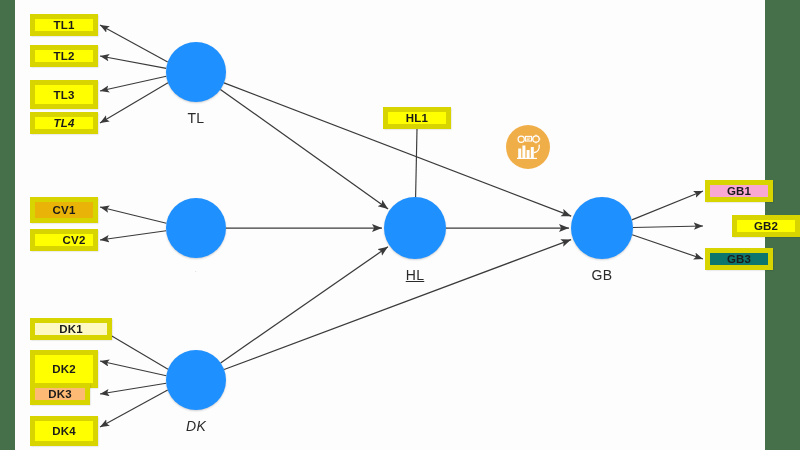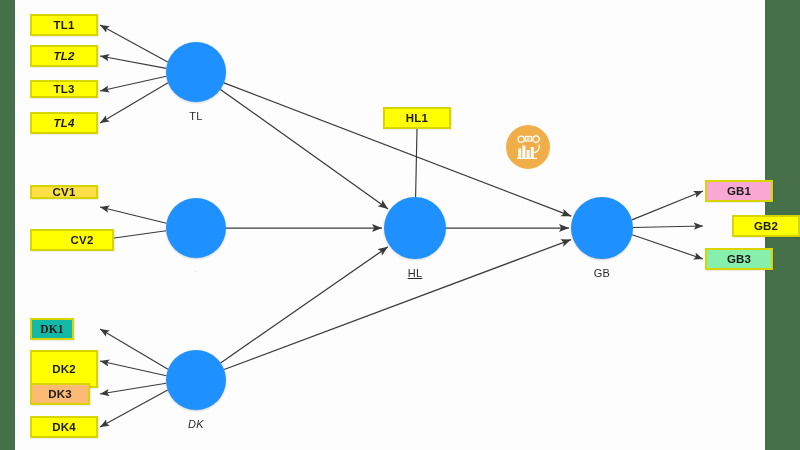--- a/index.html
+++ b/index.html
@@ -17,39 +17,39 @@
   #edge-left{left:0;width:15px;}
   #edge-right{right:0;width:35px;}
 
   
   #paths{position:absolute;left:0;top:0;width:800px;height:450px;pointer-events:none;}
 
   
   .indicator{
     position:absolute;
     background:#FFFF00;
-    border:2px solid #3b82f6;
+    border:5px solid #3b82f6;
     box-sizing:border-box;
     display:flex;align-items:center;justify-content:center;
     font-size:11.5px;font-weight:bold;color:#1a1a1a;
     letter-spacing:.2px;
     box-shadow:0.5px 0.5px 1.5px rgba(0,0,0,.22);
   }
 
   
   .construct{
     position:absolute;
     border-radius:50%;
     background:#1E90FF;
     box-shadow:0 1px 2px rgba(0,0,0,.18);
   }
   .construct-label{
     position:absolute;
     text-align:center;
-    font-size:11px;color:#2a2a2a;
+    font-size:14px;color:#2a2a2a;
     letter-spacing:.3px;
   }
   .construct-label.faint{color:#b9b9b9;opacity:.5;font-size:9px;}
 
   
   #watermark{
     position:absolute;
     width:44px;height:44px;border-radius:50%;
     background:#F0A93C;
     display:flex;align-items:center;justify-content:center;
@@ -91,33 +91,33 @@
         <line x1="224.0" y1="82.8" x2="571.2" y2="216.2" stroke="#3a3a3a" stroke-width="1.25" marker-end="url(#ah)"></line>
         <line x1="226.0" y1="228.0" x2="382.0" y2="228.0" stroke="#3a3a3a" stroke-width="1.25" marker-end="url(#ah)"></line>
         <line x1="220.6" y1="362.9" x2="387.9" y2="246.8" stroke="#3a3a3a" stroke-width="1.25" marker-end="url(#ah)"></line>
         <line x1="224.1" y1="369.5" x2="571.1" y2="239.6" stroke="#3a3a3a" stroke-width="1.25" marker-end="url(#ah)"></line>
         <line x1="446.0" y1="228.0" x2="569.0" y2="228.0" stroke="#3a3a3a" stroke-width="1.25" marker-end="url(#ah)"></line>
       </g>
   </svg>
 
   <div id="indicator-layer">
       <div class="indicator" style="left: 30px; top: 14px; width: 68px; height: 22px; background: rgb(255, 255, 0); border-color: rgb(216, 212, 0);">TL1</div>
-      <div class="indicator" style="left: 30px; top: 45px; width: 68px; height: 22px; background: rgb(255, 255, 0); border-color: rgb(216, 212, 0); font-style: italic;">TL2</div>
-      <div class="indicator" style="left: 30px; top: 80px; width: 68px; height: 18px; background: rgb(255, 255, 0); border-color: rgb(216, 212, 0);">TL3</div>
+      <div class="indicator" style="left: 30px; top: 45px; width: 68px; height: 22px; background: rgb(255, 255, 0); border-color: rgb(216, 212, 0);">TL2</div>
+      <div class="indicator" style="left: 30px; top: 80px; width: 68px; height: 29px; background: rgb(255, 255, 0); border-color: rgb(216, 212, 0);">TL3</div>
       <div class="indicator" style="left: 30px; top: 112px; width: 68px; height: 22px; background: rgb(255, 255, 0); border-color: rgb(216, 212, 0); font-style: italic;">TL4</div>
-      <div class="indicator" style="left: 30px; top: 185px; width: 68px; height: 14px; background: #fde047; border-color: rgb(216, 212, 0);">CV1</div>
-      <div class="indicator" style="left: 30px; top: 229px; width: 84px; height: 22px; background: rgb(255, 255, 0); border-color: rgb(216, 212, 0); padding-left: 20px;">CV2</div>
-      <div class="indicator" style="left: 30px; top: 318px; width: 44px; height: 22px; background: #14b8a6; border-color: rgb(216, 212, 0); font-family: Liberation Serif, serif;">DK1</div>
+      <div class="indicator" style="left: 30px; top: 197px; width: 68px; height: 26px; background: #eab308; border-color: rgb(216, 212, 0);">CV1</div>
+      <div class="indicator" style="left: 30px; top: 229px; width: 68px; height: 22px; background: rgb(255, 255, 0); border-color: rgb(216, 212, 0); padding-left: 20px;">CV2</div>
+      <div class="indicator" style="left: 30px; top: 318px; width: 82px; height: 22px; background: #fef9c3; border-color: rgb(216, 212, 0);">DK1</div>
       <div class="indicator" style="left: 30px; top: 350px; width: 68px; height: 38px; background: rgb(255, 255, 0); border-color: rgb(216, 212, 0);">DK2</div>
       <div class="indicator" style="left: 30px; top: 383px; width: 60px; height: 22px; background: #fdba74; border-color: rgb(216, 212, 0);">DK3</div>
-      <div class="indicator" style="left: 30px; top: 416px; width: 68px; height: 22px; background: rgb(255, 255, 0); border-color: rgb(216, 212, 0);">DK4</div>
+      <div class="indicator" style="left: 30px; top: 416px; width: 68px; height: 30px; background: rgb(255, 255, 0); border-color: rgb(216, 212, 0);">DK4</div>
       <div class="indicator" style="left: 383px; top: 107px; width: 68px; height: 22px; background: rgb(255, 255, 0); border-color: rgb(216, 212, 0);">HL1</div>
       <div class="indicator" style="left: 705px; top: 180px; width: 68px; height: 22px; background: #f9a8d4; border-color: rgb(216, 212, 0);">GB1</div>
       <div class="indicator" style="left: 705px; top: 215px; width: 68px; height: 22px; background: rgb(255, 255, 0); border-color: rgb(216, 212, 0); margin-left: 27px;">GB2</div>
-      <div class="indicator" style="left: 705px; top: 248px; width: 68px; height: 22px; background: #86efac; border-color: rgb(216, 212, 0);">GB3</div>
+      <div class="indicator" style="left: 705px; top: 248px; width: 68px; height: 22px; background: #0f766e; border-color: rgb(216, 212, 0);">GB3</div>
     </div>
   <div id="construct-layer">
       <div class="construct" style="left: 166px; top: 42px; width: 60px; height: 60px; background: rgb(30, 144, 255);"></div>
       <div class="construct-label" style="left: 156px; top: 110px; width: 80px; color: rgb(42, 42, 42);">TL</div>
       <div class="construct" style="left: 166px; top: 198px; width: 60px; height: 60px; background: rgb(30, 144, 255);"></div>
       <div class="construct-label faint" style="left: 156px; top: 266px; width: 80px; color: rgb(185, 185, 185);">·</div>
       <div class="construct" style="left: 166px; top: 350px; width: 60px; height: 60px; background: rgb(30, 144, 255);"></div>
       <div class="construct-label" style="left: 156px; top: 418px; width: 80px; color: rgb(42, 42, 42); font-style: italic;">DK</div>
       <div class="construct" style="left: 384px; top: 197px; width: 62px; height: 62px; background: rgb(30, 144, 255);"></div>
       <div class="construct-label" style="left: 375px; top: 267px; width: 80px; color: rgb(42, 42, 42); text-decoration: underline;">HL</div>

